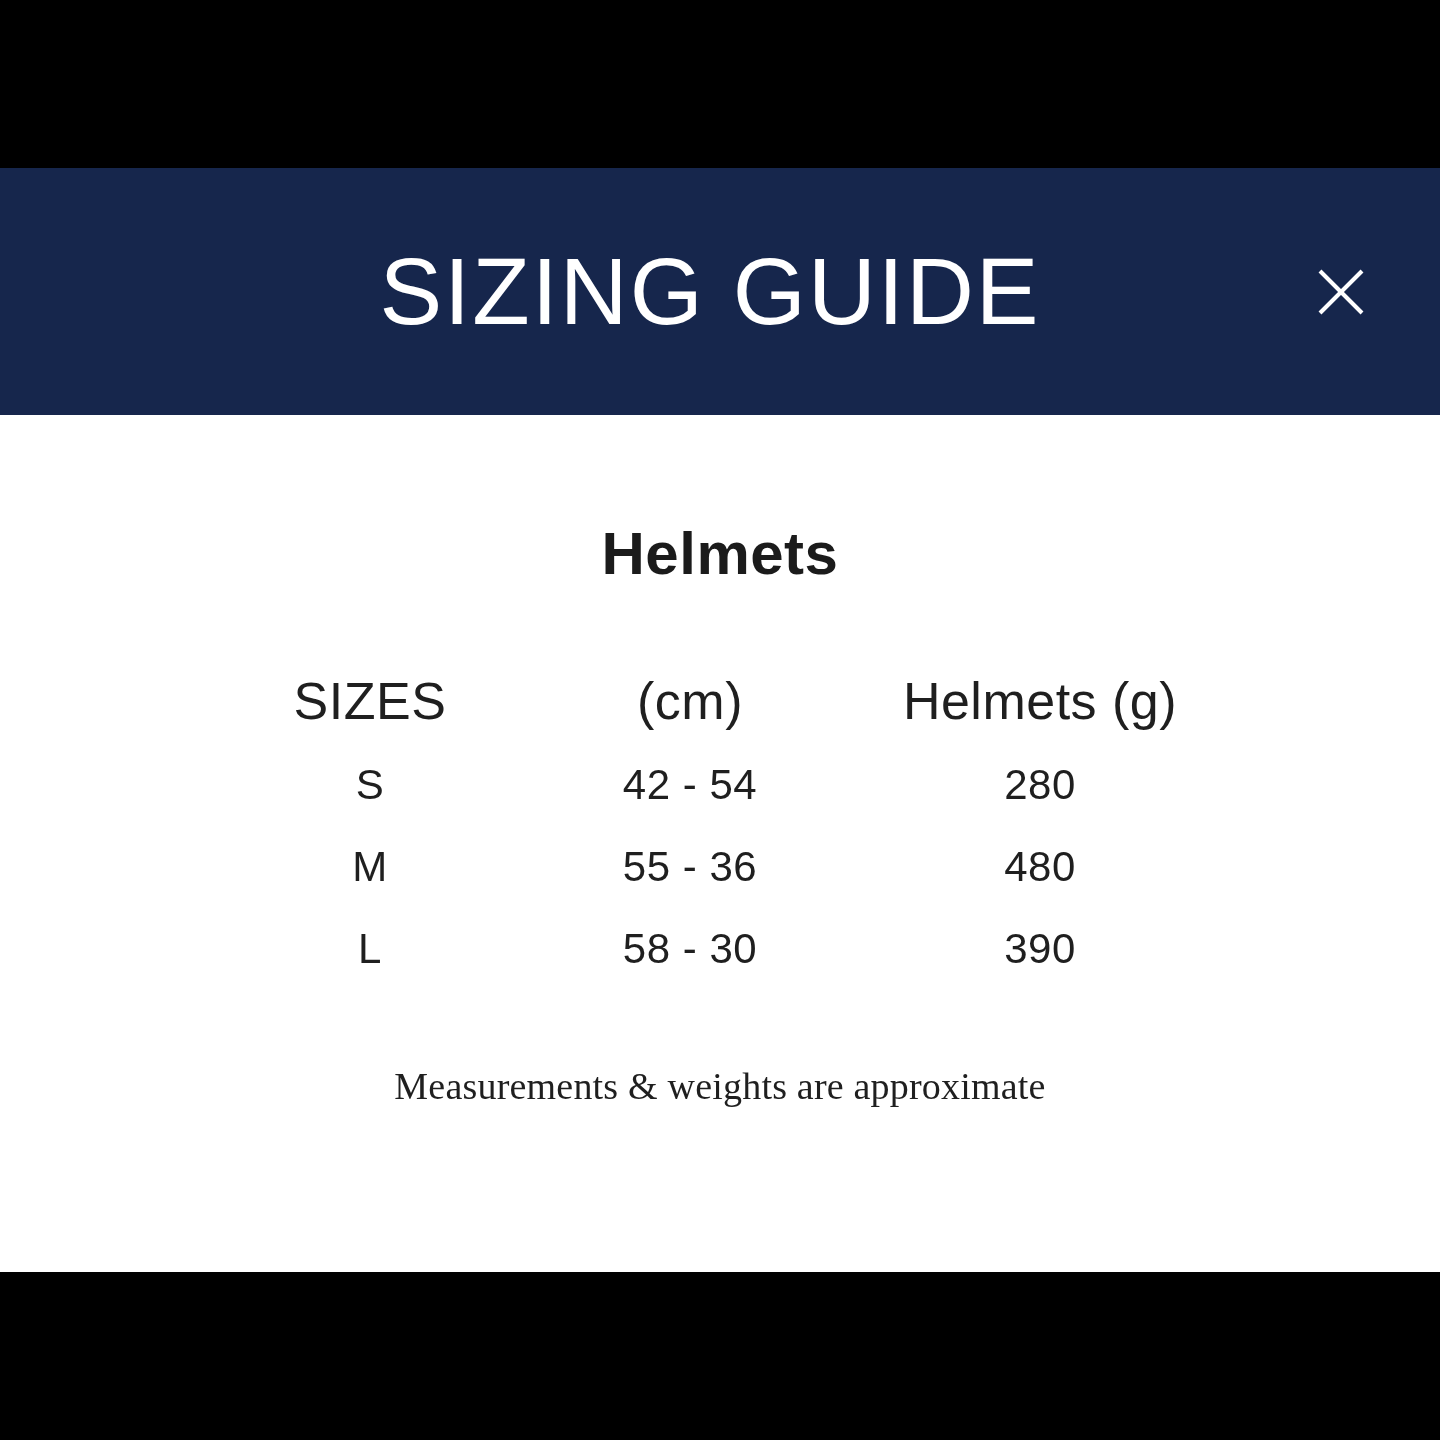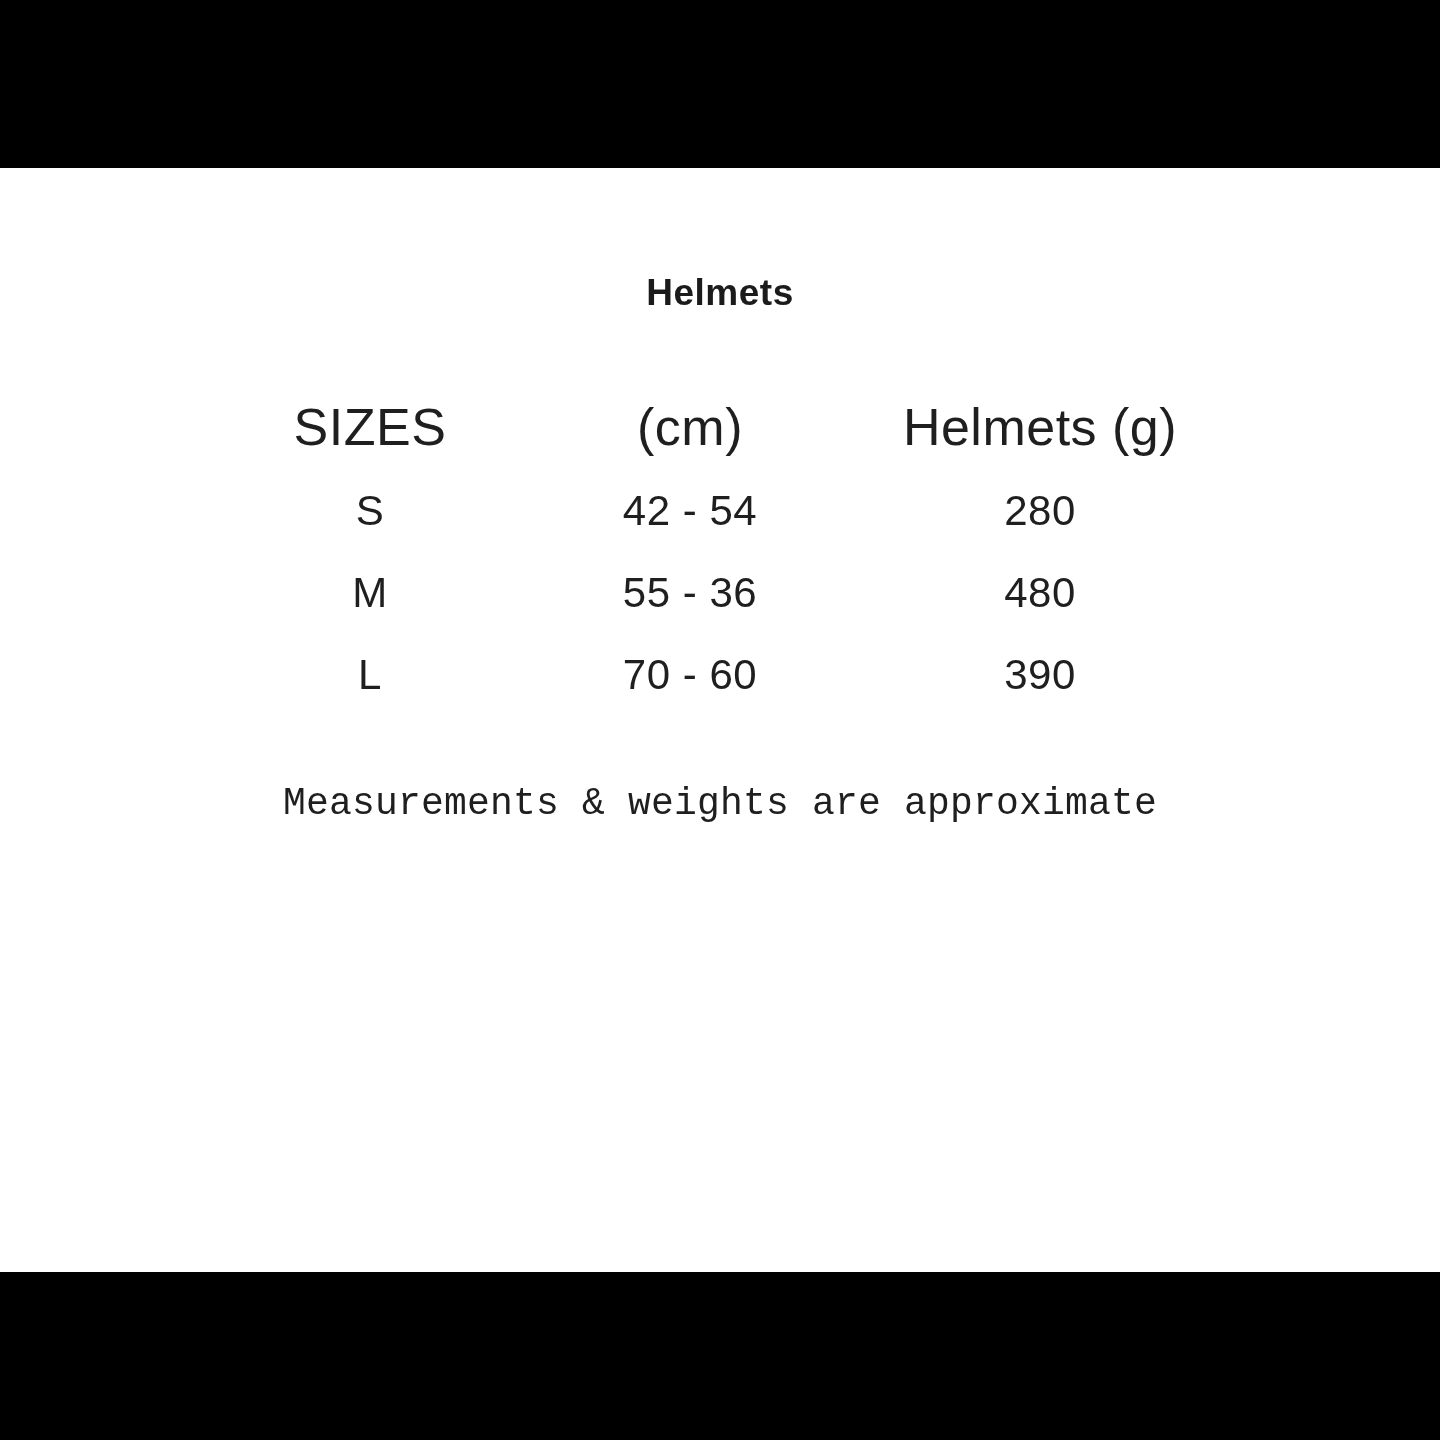--- a/index.html
+++ b/index.html
@@ -83,21 +83,21 @@
     position: relative;
     height: calc(100% - 247px);
     background: #ffffff;
   }
 
   .section-title {
     margin: 0;
     padding-top: 104px;
     text-align: center;
     font-family: "Liberation Sans", sans-serif;
-    font-size: 37px;
+    font-size: 60px;
     font-weight: bold;
     color: #1b1b1b;
     letter-spacing: 0.5px;
   }
 
   .size-table {
     width: 1000px;
     margin: 70px auto 0 auto;
     border-collapse: collapse;
     table-layout: fixed;
@@ -120,37 +120,47 @@
     font-size: 42px;
     height: 82px;
     vertical-align: middle;
     letter-spacing: 0.5px;
   }
   .col-sizes { width: 300px; }
   .col-cm { width: 340px; }
   .col-weight { width: 360px; }
 
   .note {
-    margin: 0;
+    margin: 8px;
     padding-top: 66px;
     text-align: center;
-    font-family: Liberation Mono, monospace;
+    font-family: Liberation Serif, serif;
     font-size: 38px;
     font-weight: normal;
     color: #1f1f1f;
     letter-spacing: 0.2px;
   }
 </style>
 </head>
 <body>
 
 <div class="screen">
 
   <div class="modal">
 
+    <div class="modal-header">
+      <h1 class="modal-title">SIZING GUIDE</h1>
+
+      <button class="close-button">
+        <svg class="close-icon" viewBox="0 0 54 54">
+          <line x1="6" y1="6" x2="48" y2="48"></line>
+          <line x1="48" y1="6" x2="6" y2="48"></line>
+        </svg>
+      </button>
+    </div>
 
     <div class="modal-body">
 
       <h2 class="section-title">Helmets</h2>
 
       <table class="size-table">
         <colgroup>
           <col class="col-sizes">
           <col class="col-cm">
           <col class="col-weight">
@@ -168,21 +178,21 @@
             <td>42 - 54</td>
             <td>280</td>
           </tr>
           <tr>
             <td>M</td>
             <td>55 - 36</td>
             <td>480</td>
           </tr>
           <tr>
             <td>L</td>
-            <td>70 - 60</td>
+            <td>58 - 30</td>
             <td>390</td>
           </tr>
         </tbody>
       </table>
 
       <p class="note">Measurements &amp; weights are approximate</p>
 
     </div>
   </div>
 </div>

